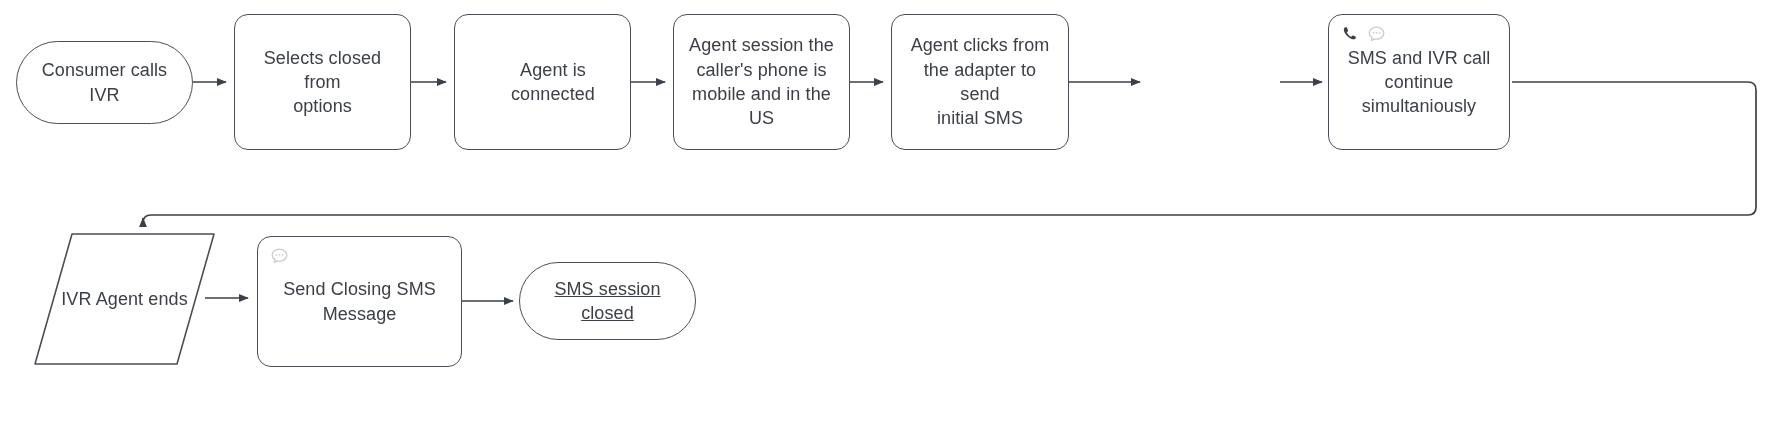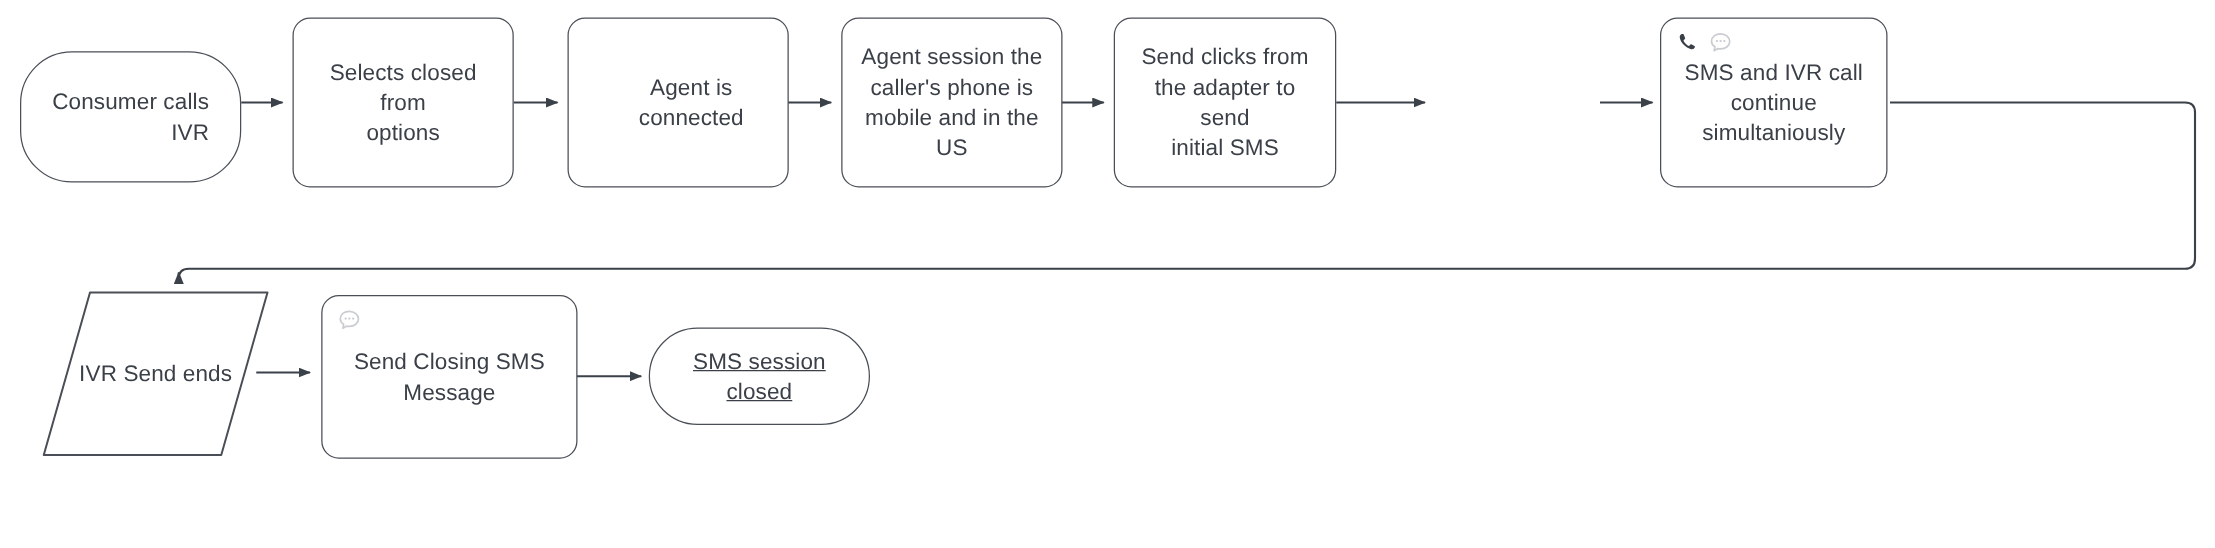--- a/index.html
+++ b/index.html
@@ -107,21 +107,21 @@
       <line x1="630" y1="82" x2="665" y2="82" marker-end="url(#arrowhead)"></line>
       <line x1="849" y1="82" x2="883" y2="82" marker-end="url(#arrowhead)"></line>
       <line x1="1069" y1="82" x2="1140" y2="82" marker-end="url(#arrowhead)"></line>
       <line x1="1280" y1="82" x2="1322" y2="82" marker-end="url(#arrowhead)"></line>
       <path d="M 1512 82 L 1748 82 Q 1756 82 1756 90 L 1756 207 Q 1756 215 1748 215 L 151 215 Q 143 215 143 223 L 143 218" marker-end="url(#arrowhead)"></path>
       <line x1="205" y1="298" x2="248" y2="298" marker-end="url(#arrowhead)"></line>
       <line x1="434" y1="301" x2="513" y2="301" marker-end="url(#arrowhead)"></line>
     </g>
   </svg>
 
-  <div class="node shape-stadium" style="left:16px; top:41px; width:177px; height:105px; border-radius:41.5px;text-align:right;">
+  <div class="node shape-stadium" style="left:16px; top:41px; width:177px; height:83px; border-radius:41.5px;">
     <div class="label-wrap">
       <div class="label">Consumer calls
 IVR</div>
     </div>
   </div>
 
   <div class="node shape-rounded-rect" style="left:234px; top:14px; width:177px; height:136px;">
     <div class="label-wrap">
       <div class="label">Selects closed from
 options</div>
@@ -138,21 +138,21 @@
     <div class="label-wrap">
       <div class="label">Agent session the
 caller's phone is
 mobile and in the
 US</div>
     </div>
   </div>
 
   <div class="node shape-rounded-rect" style="left:891px; top:14px; width:178px; height:136px;">
     <div class="label-wrap">
-      <div class="label">Send clicks from
+      <div class="label">Agent clicks from
 the adapter to send
 initial SMS</div>
     </div>
   </div>
 
 
   <div class="node shape-rounded-rect" style="left:1328px; top:14px; width:182px; height:136px;">
     <div class="node-icons">
       <svg class="icon-svg" width="17" height="17" viewBox="0 0 24 24">
         <path d="M6.6 3.1c-.8 0-1.6.5-2.1 1.3-.6 1-.7 2.3-.3 3.7.7 2.6 2.3 5.2 4.5 7.4 2.2 2.2 4.8 3.8 7.4 4.5 1.4.4 2.7.3 3.7-.3.8-.5 1.3-1.3 1.3-2.1 0-.4-.2-.7-.5-.9l-3.1-1.8c-.5-.3-1.1-.2-1.5.2l-1.3 1.3c-.3.3-.7.3-1 .1-1.1-.7-2.1-1.5-3-2.4-.9-.9-1.7-1.9-2.4-3-.2-.3-.2-.7.1-1l1.3-1.3c.4-.4.5-1 .2-1.5L8.4 3.6c-.2-.3-.5-.5-.9-.5z" fill="#3b4048"></path>
@@ -169,21 +169,21 @@
 continue
 simultaniously</div>
     </div>
   </div>
 
   <div class="node shape-parallelogram" style="left:32px; top:231px; width:185px; height:136px;">
     <svg class="para-svg" viewBox="0 0 185 136" preserveAspectRatio="none">
       <path d="M 40 3 L 182 3 L 145 133 L 3 133 Z" fill="#ffffff" stroke="#4a4f57" stroke-width="1.6" stroke-linejoin="round"></path>
     </svg>
     <div class="label-wrap">
-      <div class="label">IVR Send ends</div>
+      <div class="label">IVR Agent ends</div>
     </div>
   </div>
 
   <div class="node shape-rounded-rect" style="left:257px; top:236px; width:205px; height:131px;">
     <div class="node-icons">
       <svg class="icon-svg" width="19" height="19" viewBox="0 0 24 24">
         <path d="M12 2.6c-5.1 0-9.2 3.3-9.2 7.4 0 2.3 1.3 4.4 3.4 5.7l-.7 3.9 3.8-2.1c.9.2 1.8.3 2.7.3 5.1 0 9.2-3.3 9.2-7.4S17.1 2.6 12 2.6z" fill="#ffffff" stroke="#c9ccd1" stroke-width="1.7" stroke-linejoin="round"></path>
         <circle cx="8.2" cy="9.9" r="1.15" fill="#c9ccd1"></circle>
         <circle cx="12" cy="9.9" r="1.15" fill="#c9ccd1"></circle>
         <circle cx="15.8" cy="9.9" r="1.15" fill="#c9ccd1"></circle>

